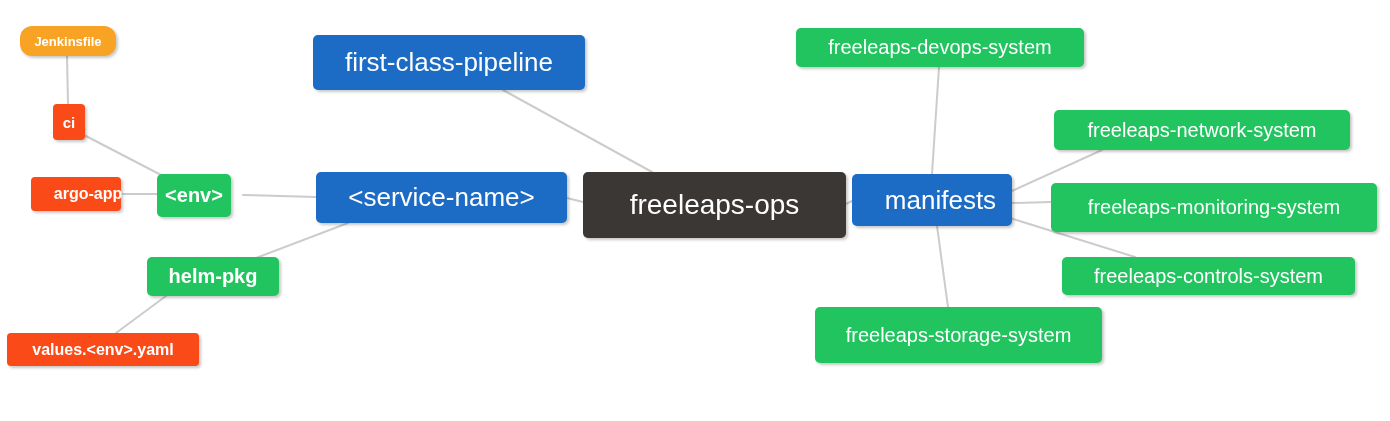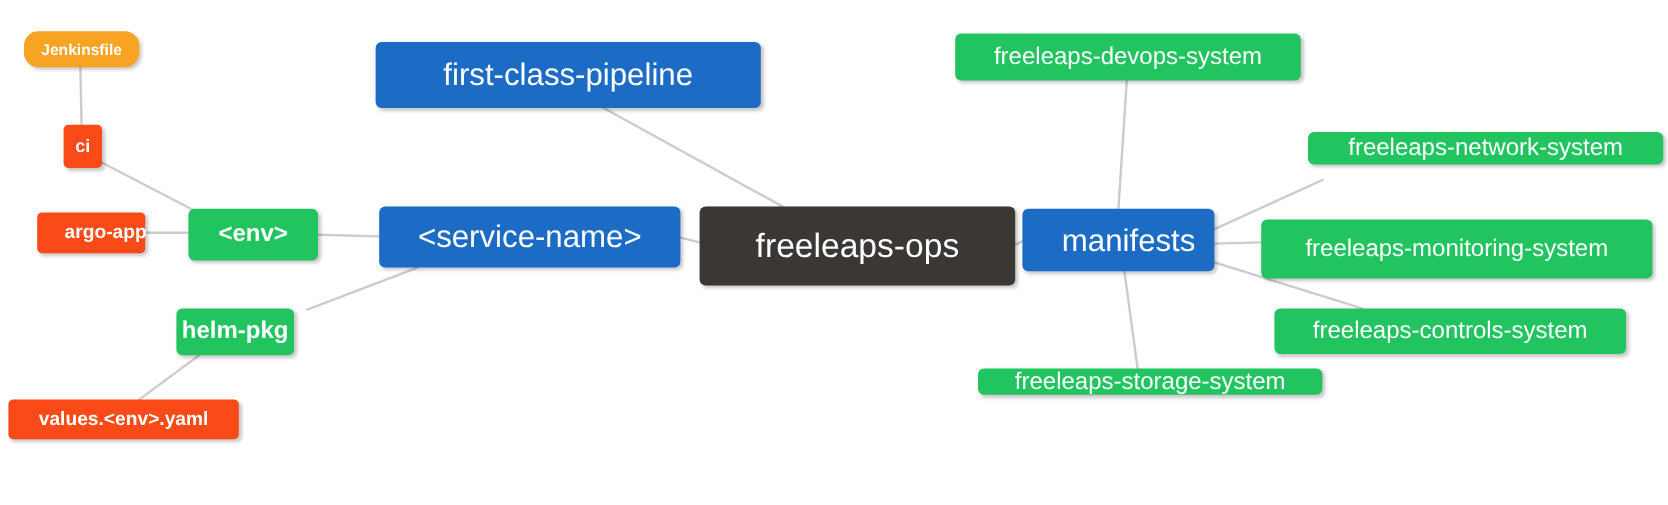--- a/index.html
+++ b/index.html
@@ -32,32 +32,32 @@
   .fs13{font-size:13px;}
   .fs15{font-size:15px;}
   .fs16{font-size:16px;}
   .fs20{font-size:20px;}
   .fs26{font-size:26px;}
   .fs32{font-size:28px;}
 
   #n-jenkinsfile{left:20px;top:26px;width:96px;height:30px;border-radius:12px;}
   #n-ci{left:53px;top:104px;width:32px;height:36px;border-radius:4px;}
   #n-argo-app{left:31px;top:177px;width:90px;height:34px;border-radius:4px;padding-left:24px;}
-  #n-env{left:157px;top:174px;width:108px;height:43px;}
-  #n-helm-pkg{left:147px;top:257px;width:98px;height:39px;}
+  #n-env{left:157px;top:174px;width:74px;height:43px;}
+  #n-helm-pkg{left:147px;top:257px;width:132px;height:39px;}
   #n-values-yaml{left:7px;top:333px;width:192px;height:33px;border-radius:4px;}
-  #n-first-class-pipeline{left:313px;top:35px;width:321px;height:55px;}
+  #n-first-class-pipeline{left:313px;top:35px;width:272px;height:55px;}
   #n-service-name{left:316px;top:172px;width:251px;height:51px;}
   #n-freeleaps-ops{left:583px;top:172px;width:263px;height:66px;}
   #n-manifests{left:852px;top:174px;width:160px;height:52px;padding-left:17px;}
   #n-devops-system{left:796px;top:28px;width:288px;height:39px;}
-  #n-network-system{left:1054px;top:110px;width:296px;height:27px;margin-left:36px;}
+  #n-network-system{left:1054px;top:110px;width:296px;height:40px;}
   #n-monitoring-system{left:1051px;top:183px;width:326px;height:49px;}
   #n-controls-system{left:1062px;top:257px;width:293px;height:38px;}
-  #n-storage-system{left:815px;top:307px;width:287px;height:22px;}
+  #n-storage-system{left:815px;top:307px;width:287px;height:56px;}
 </style>
 </head>
 <body>
 
 <div class="canvas">
 
   <svg class="edges" viewBox="0 0 1390 421">
     <line x1="67" y1="56" x2="68" y2="104"></line>
     <line x1="84" y1="135" x2="163" y2="176"></line>
     <line x1="121" y1="194" x2="157" y2="194"></line>

